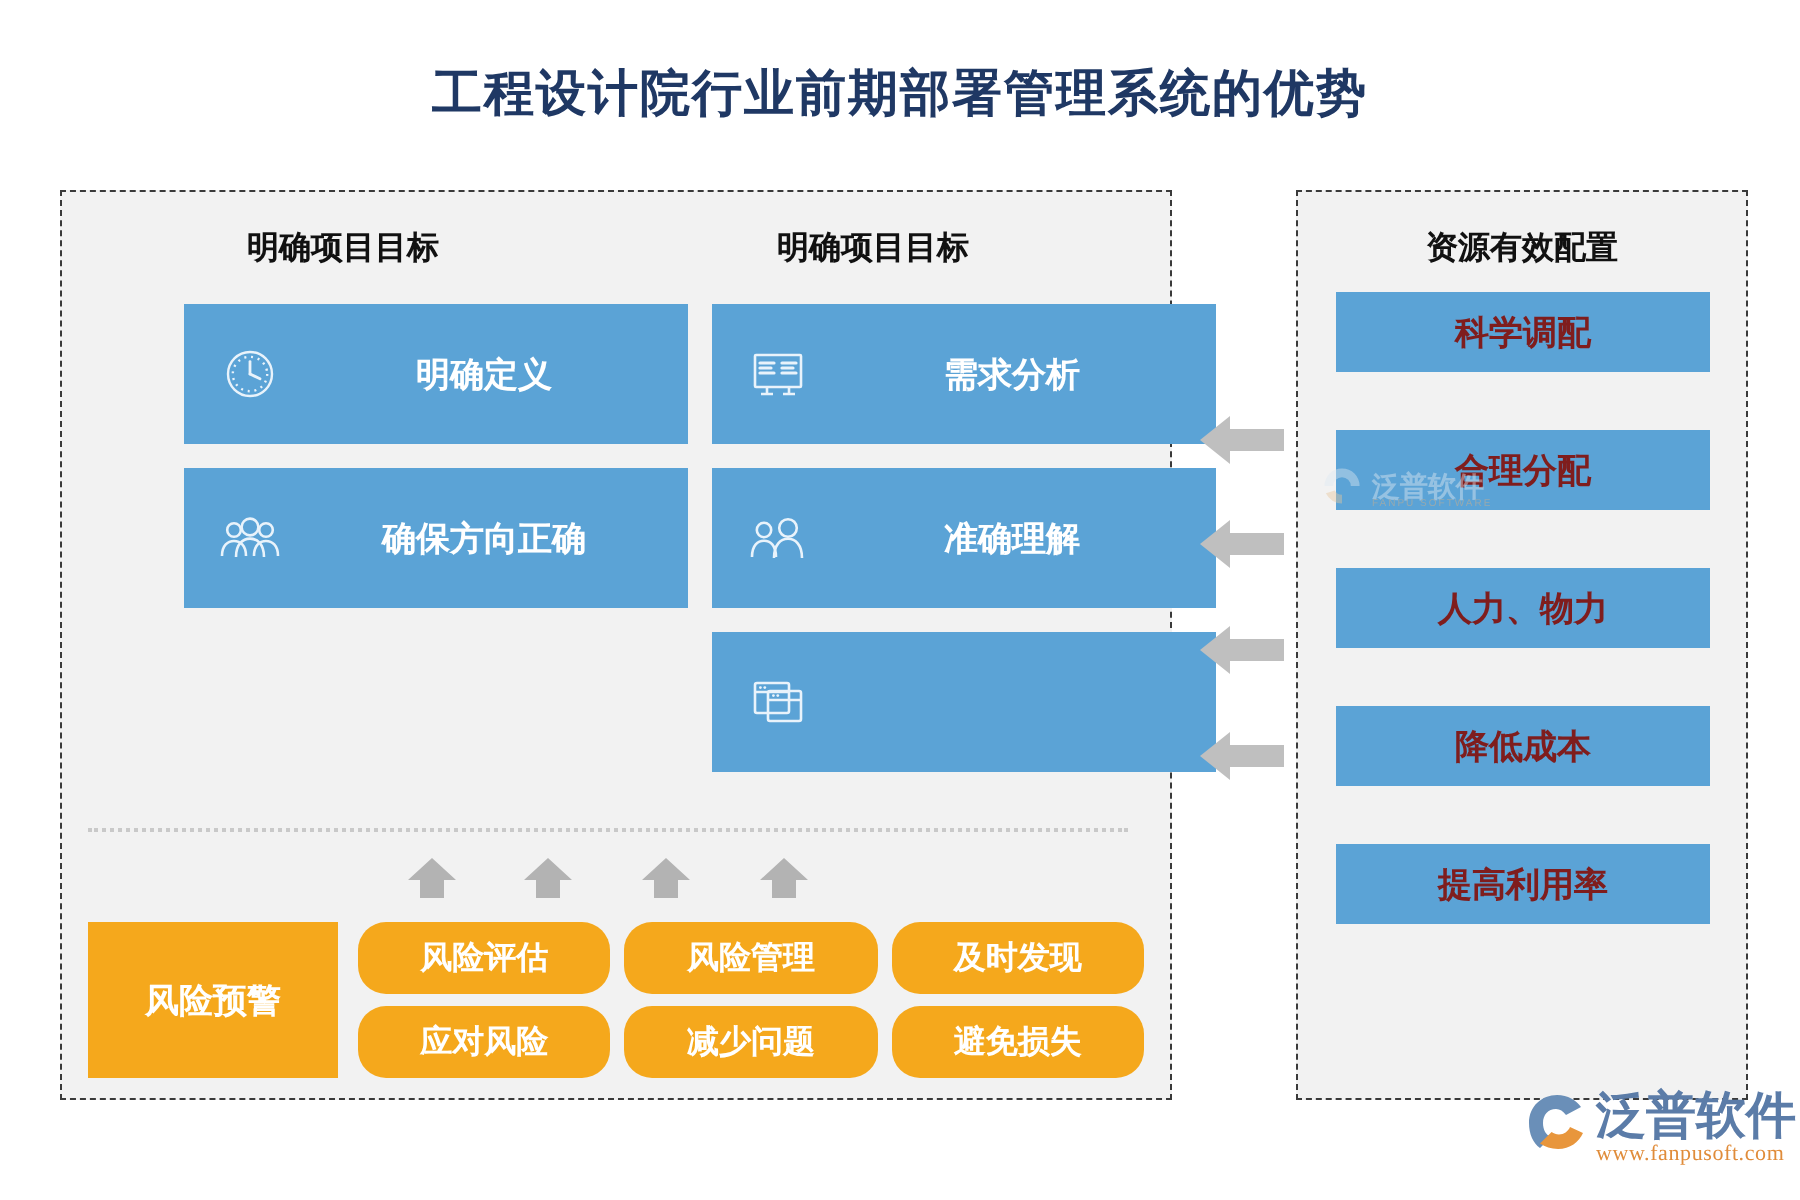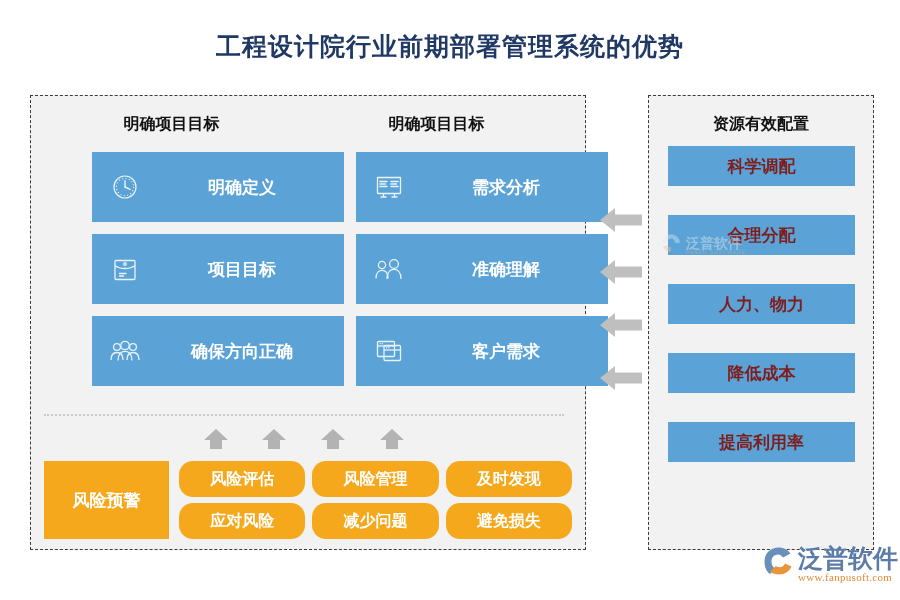--- a/index.html
+++ b/index.html
@@ -272,32 +272,20 @@
         <svg width="32" height="32" viewBox="0 0 32 32" fill="none" stroke="#e9f3fb" stroke-width="1.2">
           <circle cx="16" cy="16" r="11"></circle>
           <circle cx="16" cy="16" r="8.6" stroke-dasharray="1 2.4"></circle>
           <path d="M16 16 L16 9.8" stroke-width="1.4" stroke-linecap="round"></path>
           <path d="M16 16 L21 18.4" stroke-width="1.4" stroke-linecap="round"></path>
         </svg>
       </span>
       <span class="card-label">明确定义</span>
     </div>
 
-    <div class="blue-card">
-      <span class="card-icon">
-        <svg width="30" height="32" viewBox="0 0 30 32" fill="none" stroke="#e9f3fb" stroke-width="1.3">
-          <rect x="5" y="7.5" width="20" height="19" rx="1"></rect>
-          <path d="M5 12.5 C10 16.5, 20 16.5, 25 12.5"></path>
-          <circle cx="15" cy="11" r="1.3"></circle>
-          <path d="M9.5 20.5 H16" stroke-linecap="round"></path>
-          <path d="M9.5 23 H13.5" stroke-linecap="round"></path>
-        </svg>
-      </span>
-      <span class="card-label">项目目标</span>
-    </div>
 
     <div class="blue-card">
       <span class="card-icon">
         <svg width="34" height="30" viewBox="0 0 34 30" fill="none" stroke="#e9f3fb" stroke-width="1.3">
           <circle cx="9" cy="11" r="3.4"></circle>
           <path d="M3 24 C3 18.5, 6 16.5, 9 16.5 C12 16.5, 15 18.5, 15 24"></path>
           <circle cx="25" cy="11" r="3.4"></circle>
           <path d="M19 24 C19 18.5, 22 16.5, 25 16.5 C28 16.5, 31 18.5, 31 24"></path>
           <circle cx="17" cy="9.5" r="4.2"></circle>
           <path d="M10 24.5 C10 18, 13.4 15.3, 17 15.3 C20.6 15.3, 24 18, 24 24.5"></path>
@@ -344,21 +332,20 @@
           <rect x="4.5" y="5.5" width="17" height="15" rx="1"></rect>
           <path d="M4.5 10 H21.5"></path>
           <circle cx="7.2" cy="7.8" r="0.7" fill="#e9f3fb" stroke="none"></circle>
           <circle cx="9.4" cy="7.8" r="0.7" fill="#e9f3fb" stroke="none"></circle>
           <rect x="11" y="9.5" width="16.5" height="15" rx="1"></rect>
           <path d="M11 14 H27.5"></path>
           <circle cx="13.7" cy="11.8" r="0.7" fill="#e9f3fb" stroke="none"></circle>
           <circle cx="15.9" cy="11.8" r="0.7" fill="#e9f3fb" stroke="none"></circle>
         </svg>
       </span>
-      <span class="card-label">客户需求</span>
     </div>
   </div>
 
   <div id="divider"></div>
 
   <div id="up-arrows">
     <span class="up-arrow" style="left:0px;">
       <svg width="30" height="30" viewBox="0 0 30 30">
         <path d="M15 5 L27 16 L21 16 L21 25 L9 25 L9 16 L3 16 Z" fill="#b3b3b3"></path>
       </svg>

